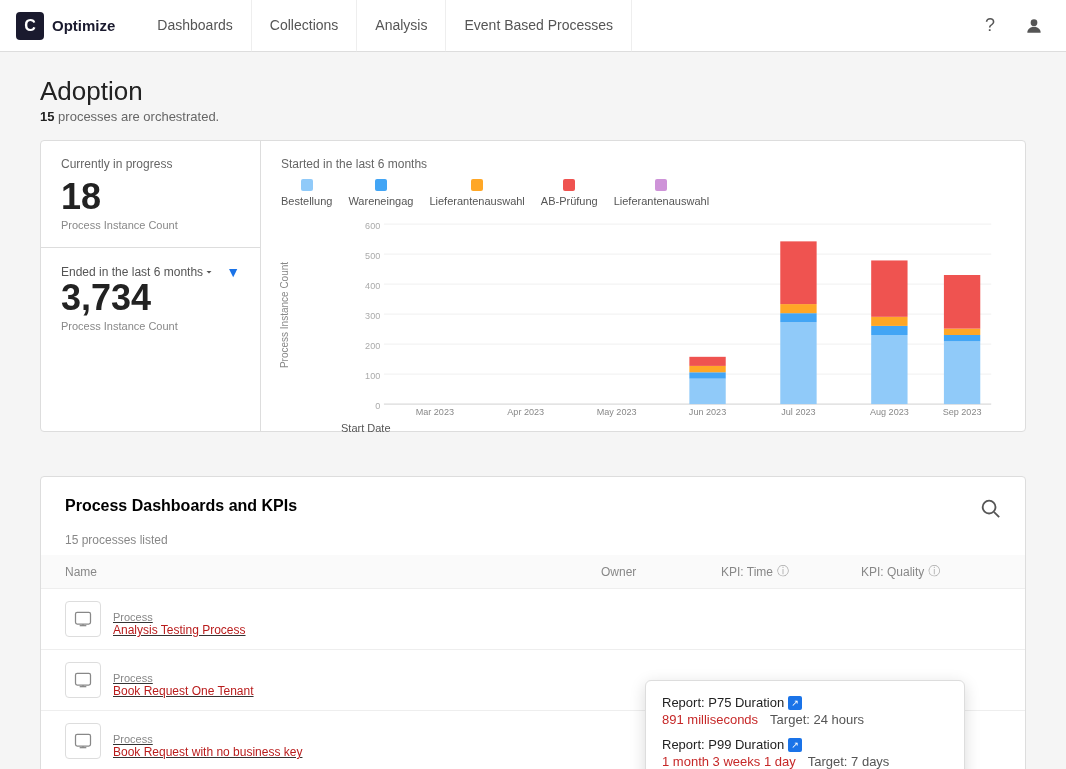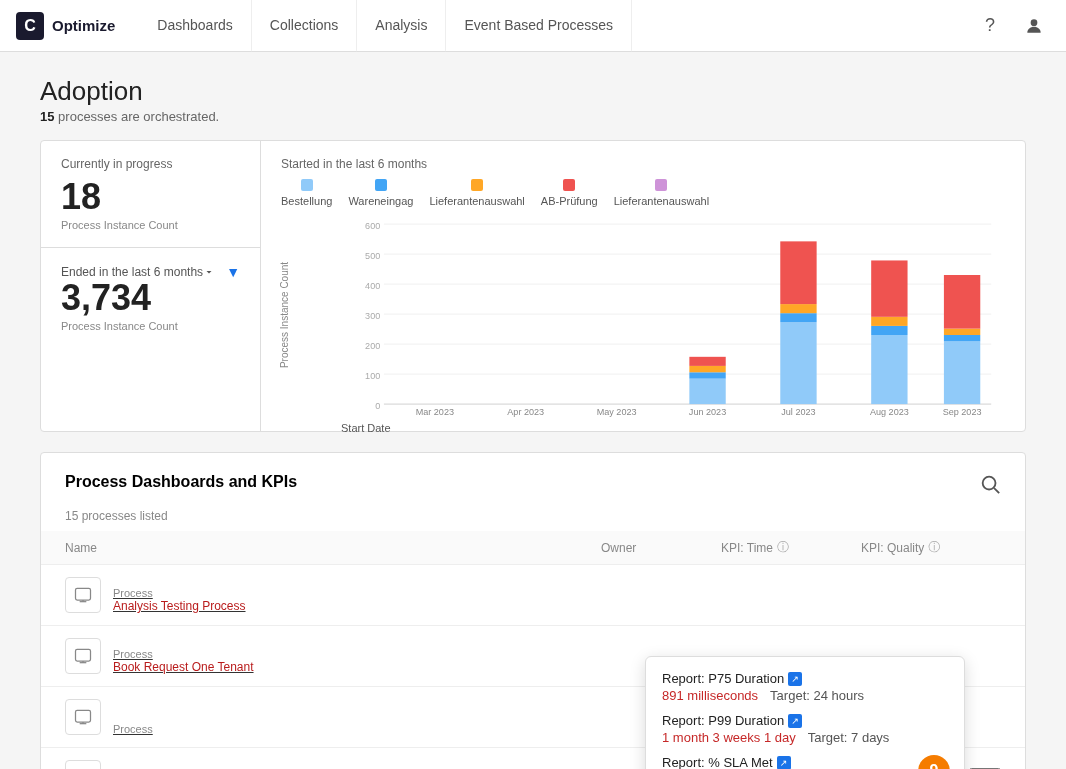--- a/index.html
+++ b/index.html
@@ -32,21 +32,21 @@
     }
 
     
     .main { padding: 24px 40px; }
 
     
     .section-title { font-size: 26px; font-weight: 400; color: #222; margin-bottom: 2px; }
     .section-subtitle { font-size: 13px; color: #666; margin-bottom: 16px; }
     .section-subtitle strong { font-weight: 700; color: #222; }
 
-    .adoption-row { display: flex; gap: 0; background: #fff; border: 1px solid #ddd; border-radius: 4px; margin-bottom: 20px; }
+    .adoption-row { display: flex; gap: 0; background: #fff; border: 1px solid #ddd; border-radius: 4px; margin-bottom: 44px; }
 
     .adoption-left { width: 220px; min-width: 220px; border-right: 1px solid #ddd; }
     .adoption-card { padding: 16px 20px; border-bottom: 1px solid #ddd; }
     .adoption-card:last-child { border-bottom: none; }
     .card-label { font-size: 12px; color: #666; margin-bottom: 8px; }
     .card-number { font-size: 36px; font-weight: 600; color: #222; line-height: 1; }
     .card-sublabel { font-size: 11px; color: #888; margin-top: 4px; }
 
     .ended-header { display: flex; align-items: center; gap: 0; font-size: 12px; color: #555; }
     .ended-header svg { width: 12px; height: 12px; }
@@ -348,20 +348,21 @@
     <div class="process-row">
       <div class="process-icon">
         <svg width="20" height="20" viewBox="0 0 24 24" fill="none" stroke="#888" stroke-width="1.5">
             <rect x="3" y="4" width="18" height="14" rx="2"></rect>
             <line x1="8" y1="20" x2="16" y2="20"></line>
             <line x1="12" y1="18" x2="12" y2="20"></line>
           </svg>
       </div>
       <div class="process-info">
         <div class="process-type">Process</div>
+        <div class="process-name">Book Request with no business key</div>
       </div>
       <div class="process-owner"></div>
       <div class="process-kpi-time"></div>
       <div class="process-kpi-quality"></div>
     </div>
 
     <div class="process-row">
       <div class="process-icon">
         <svg width="20" height="20" viewBox="0 0 24 24" fill="none" stroke="#888" stroke-width="1.5">
             <rect x="3" y="4" width="18" height="14" rx="2"></rect>

